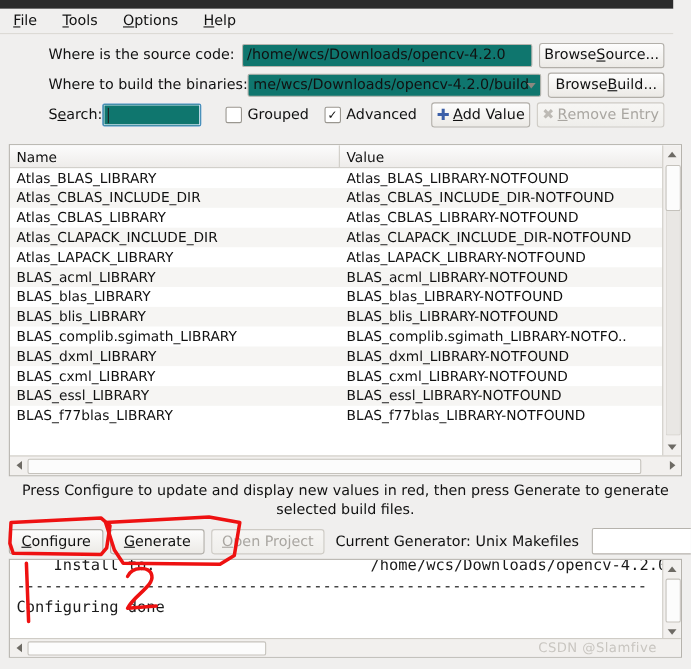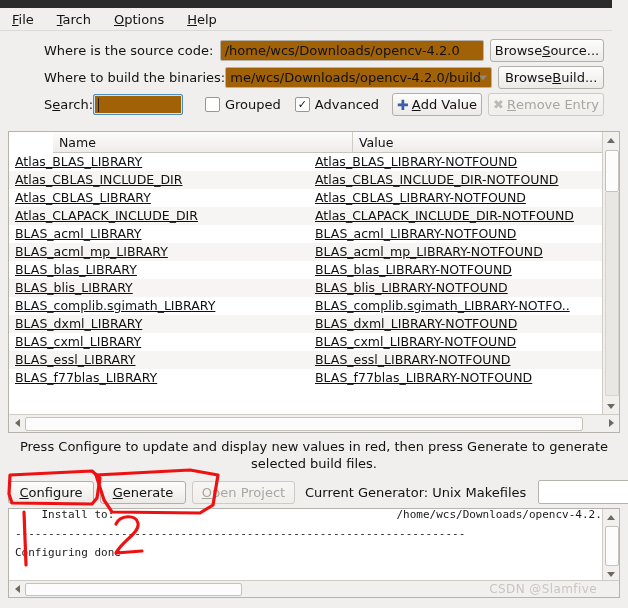--- a/index.html
+++ b/index.html
@@ -21,21 +21,21 @@
   .menu-item{font-size:13px;color:#111;cursor:default;padding:1px 2px;}
   .menu-item u{text-decoration:underline;}
 
   
   .form{padding:6px 8px 0 8px;margin-left:36px;}
   .row{display:flex;align-items:center;height:27px;}
   .row .lbl{font-size:13px;white-space:nowrap;color:#111;}
   .lbl u{text-decoration:underline;}
 
   .tfield{
-    height:21px;background:#a16207;border:1px solid #b6b3ad;border-radius:2px;
+    height:21px;background:#0f766e;border:1px solid #b6b3ad;border-radius:2px;
     font-size:13px;color:#111;display:flex;align-items:center;padding:0 4px;
     box-sizing:border-box;overflow:hidden;white-space:nowrap;
   }
   .tfield.focus{border:1px solid #4a90c4;box-shadow:inset 0 0 0 1px #cfe3f1;}
   .caret{display:inline-block;width:1px;height:14px;background:#222;margin-right:1px;}
 
   .combo{position:relative;}
   .combo .arrow{
     position:absolute;right:4px;top:50%;transform:translateY(-50%);
     width:0;height:0;border-left:4px solid transparent;border-right:4px solid transparent;
@@ -57,29 +57,29 @@
 
   .plus-ic{color:#3b5fa8;font-weight:bold;font-size:14px;margin-right:3px;line-height:1;}
   .x-ic{color:#bdbab5;font-weight:bold;font-size:13px;margin-right:3px;line-height:1;}
 
   
   .tablewrap{
     position:absolute;left:8px;top:131px;width:612px;height:302px;
     border:1px solid #b6b3ad;background:#fff;box-sizing:border-box;overflow:hidden;
   }
   .thead{display:flex;height:20px;background:linear-gradient(#fcfcfc,#eeecea);
-         border-bottom:1px solid #c8c5bf;font-size:12.5px;margin-left:44px;}
+         border-bottom:1px solid #c8c5bf;font-size:12.5px;}
   .th{display:flex;align-items:center;padding-left:6px;box-sizing:border-box;color:#111;}
   .th.name{width:300px;border-right:1px solid #cfccc6;}
   .th.value{flex:1;text-align:center;}
   .tbody{height:262px;overflow:hidden;}
   .trow{display:flex;height:18px;font-size:12.5px;line-height:18px;}
   .trow:nth-child(odd){background:#ffffff;}
   .trow:nth-child(even){background:#f6f5f3;}
-  .td{padding-left:6px;box-sizing:border-box;white-space:nowrap;overflow:hidden;color:#111;text-decoration:underline;}
+  .td{padding-left:6px;box-sizing:border-box;white-space:nowrap;overflow:hidden;color:#111;}
   .td.name{width:300px;}
   .td.value{flex:1;}
 
   .vscroll{position:absolute;right:0;top:0;width:16px;height:283px;background:#f2f0ee;
            border-left:1px solid #cfccc6;}
   .vthumb{position:absolute;left:2px;top:18px;width:12px;height:40px;background:#fcfcfc;
           border:1px solid #c5c2bc;border-radius:2px;}
   .vtrack{position:absolute;left:2px;top:60px;width:12px;height:203px;background:#e9e7e4;
           border:1px solid #d7d4cf;border-top:none;border-radius:0 0 2px 2px;}
   .sbtn{position:absolute;left:0;width:16px;height:16px;display:flex;align-items:center;justify-content:center;}
@@ -99,21 +99,21 @@
 
   
   .actions{position:absolute;left:8px;top:480px;display:flex;align-items:center;gap:6px;}
   .genlbl{font-size:13px;color:#111;margin-left:4px;white-space:nowrap;}
   .genfield{width:120px;height:22px;background:#fff;border:1px solid #b6b3ad;border-radius:2px;margin-left:6px;}
 
   
   .logwrap{position:absolute;left:8px;top:508px;width:612px;height:90px;background:#fff;
            border:1px solid #b6b3ad;box-sizing:border-box;overflow:hidden;}
   .logtext{position:absolute;left:6px;top:-4px;right:4px;
-           font-family:"DejaVu Sans Mono","Liberation Mono",monospace;font-size:11px;color:#1a1a1a;
+           font-family:"DejaVu Sans Mono","Liberation Mono",monospace;font-size:14px;color:#1a1a1a;
            white-space:pre;line-height:19px;}
   .logline{display:flex;justify-content:space-between;}
   .logv{position:absolute;right:0;top:0;width:16px;height:73px;background:#f2f0ee;border-left:1px solid #cfccc6;}
   .logvthumb{position:absolute;left:2px;top:17px;width:12px;height:38px;background:#fcfcfc;border:1px solid #c5c2bc;border-radius:2px;}
   .logh{position:absolute;left:0;bottom:0;width:100%;height:16px;background:#f2f0ee;border-top:1px solid #cfccc6;}
   .loghthumb{position:absolute;left:16px;top:2px;width:215px;height:11px;background:#fcfcfc;border:1px solid #c5c2bc;border-radius:2px;}
 
   .watermark{position:absolute;right:22px;bottom:1px;font-size:12px;color:#c9c6c1;
              font-family:"DejaVu Sans","Liberation Sans",sans-serif;letter-spacing:.4px;}
 
@@ -122,21 +122,21 @@
 </style>
 </head>
 <body>
 
 <div id="app">
 
   <div class="titlebar"></div>
 
   <div class="menubar">
     <div class="menu-item"><u>F</u><span>ile</span></div>
-    <div class="menu-item"><u>T</u><span>arch</span></div>
+    <div class="menu-item"><u>T</u><span>ools</span></div>
     <div class="menu-item"><u>O</u><span>ptions</span></div>
     <div class="menu-item"><u>H</u><span>elp</span></div>
   </div>
 
   <div class="form">
 
     <div class="row">
       <div class="lbl" style="width:192px">Where is the source code:</div>
       <div class="tfield" style="width:288px">
         <span>/home/wcs/Downloads/opencv-4.2.0</span>
@@ -212,26 +212,26 @@
         </div>
         <div class="trow">
           <div class="td name">Atlas_CBLAS_LIBRARY</div>
           <div class="td value">Atlas_CBLAS_LIBRARY-NOTFOUND</div>
         </div>
         <div class="trow">
           <div class="td name">Atlas_CLAPACK_INCLUDE_DIR</div>
           <div class="td value">Atlas_CLAPACK_INCLUDE_DIR-NOTFOUND</div>
         </div>
         <div class="trow">
+          <div class="td name">Atlas_LAPACK_LIBRARY</div>
+          <div class="td value">Atlas_LAPACK_LIBRARY-NOTFOUND</div>
+        </div>
+        <div class="trow">
           <div class="td name">BLAS_acml_LIBRARY</div>
           <div class="td value">BLAS_acml_LIBRARY-NOTFOUND</div>
-        </div>
-        <div class="trow">
-          <div class="td name">BLAS_acml_mp_LIBRARY</div>
-          <div class="td value">BLAS_acml_mp_LIBRARY-NOTFOUND</div>
         </div>
         <div class="trow">
           <div class="td name">BLAS_blas_LIBRARY</div>
           <div class="td value">BLAS_blas_LIBRARY-NOTFOUND</div>
         </div>
         <div class="trow">
           <div class="td name">BLAS_blis_LIBRARY</div>
           <div class="td value">BLAS_blis_LIBRARY-NOTFOUND</div>
         </div>
         <div class="trow">

